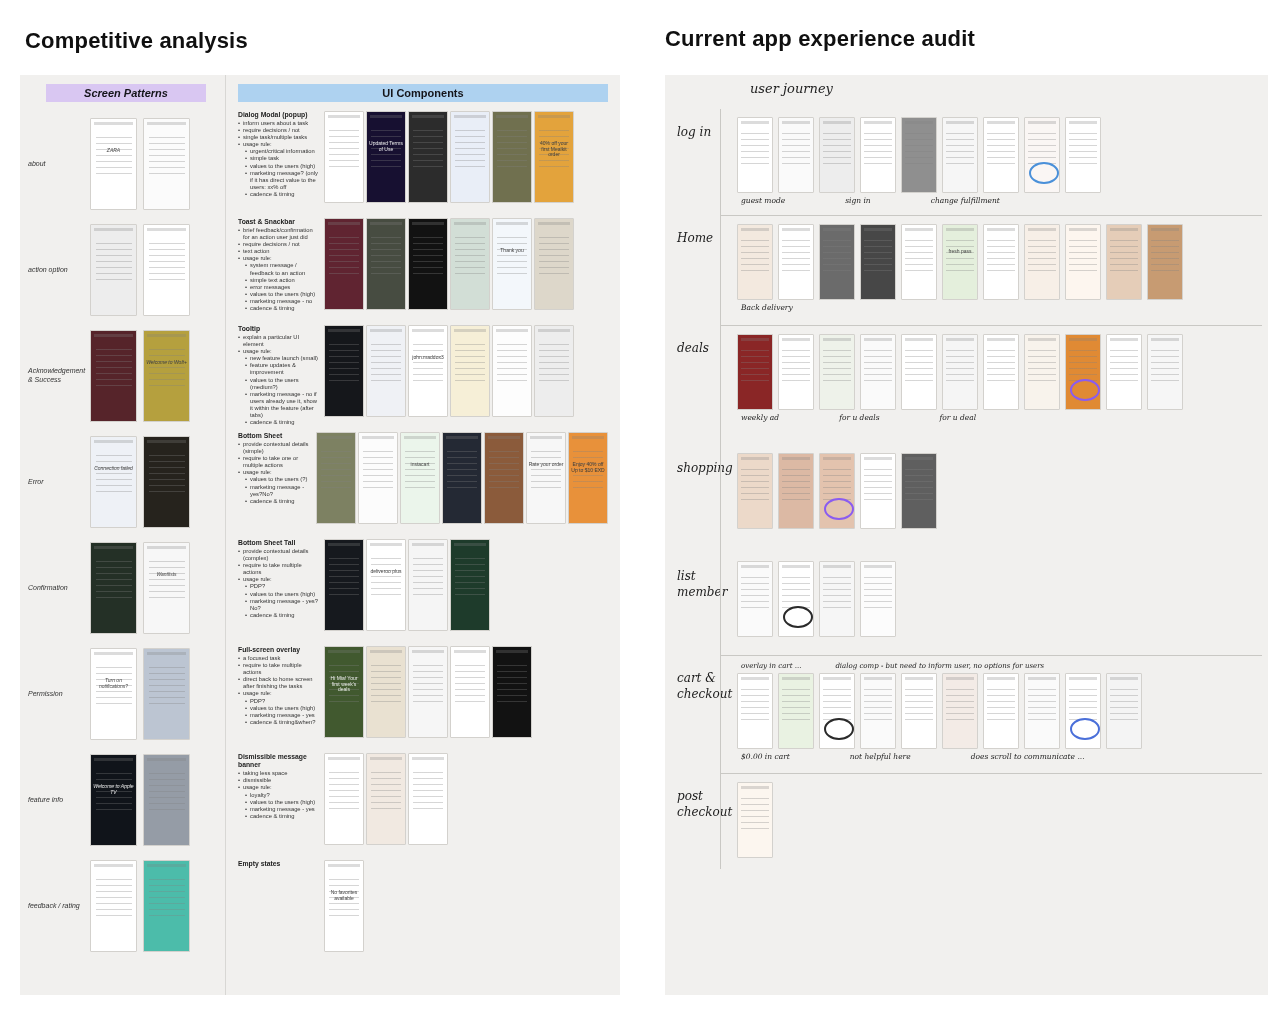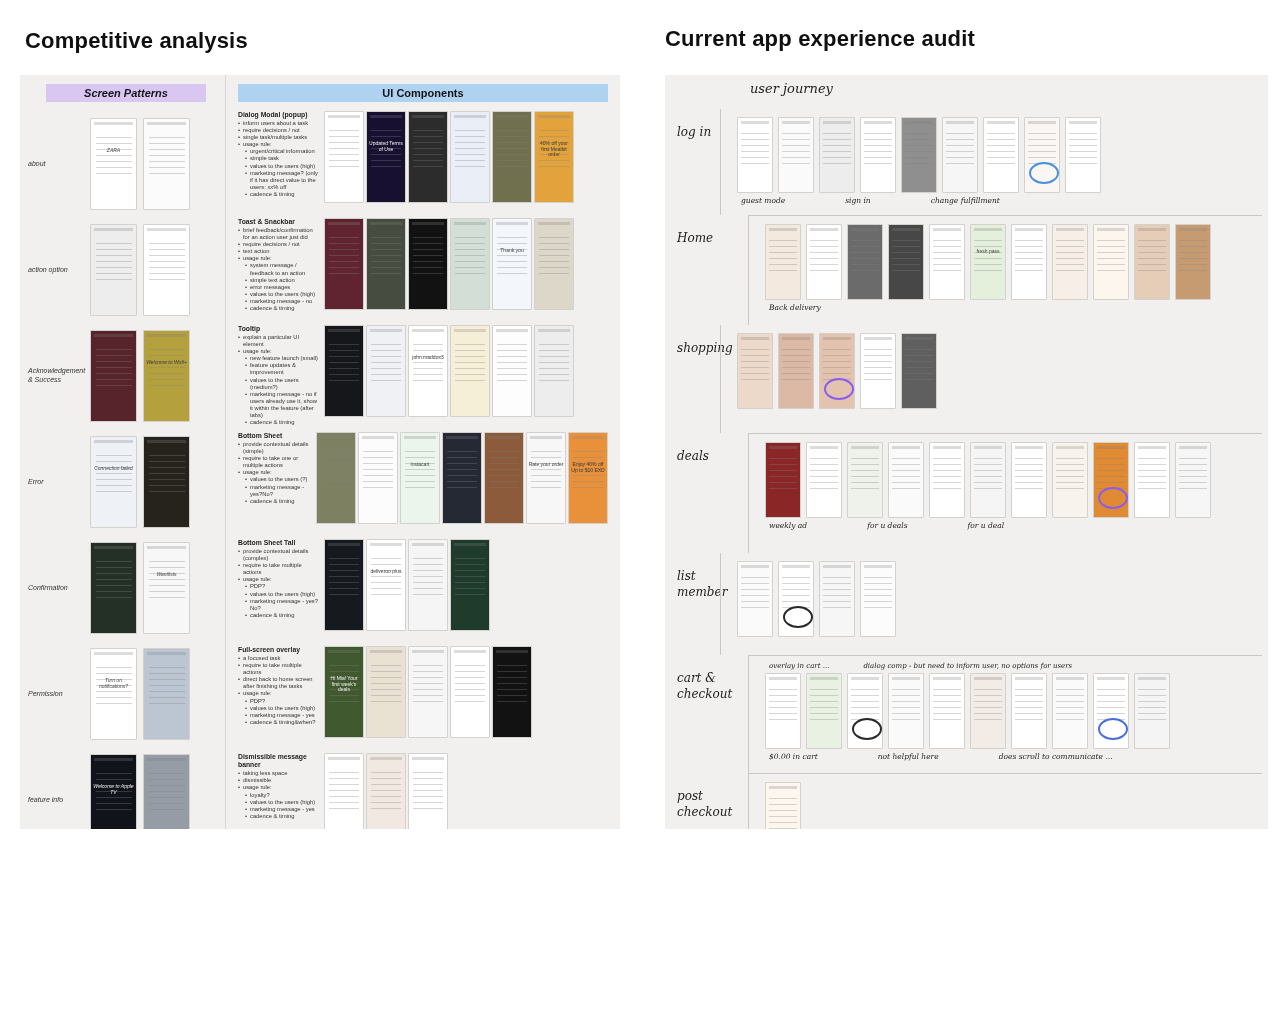--- a/index.html
+++ b/index.html
@@ -1,16 +1,16 @@
 <!DOCTYPE html>
 <html><head>
 <meta charset="utf-8">
 <style>
   html,body{margin:0;padding:0;background:#ffffff;}
-  .canvas{position:relative;width:1284px;height:829px;background:#ffffff;overflow:hidden;
+  .canvas{position:relative;width:1284px;height:1019px;background:#ffffff;overflow:hidden;
           font-family:"Liberation Sans", sans-serif;color:#111;}
   .title{position:absolute;font-size:22px;font-weight:700;letter-spacing:.2px;color:#101010;}
   .title-left{left:25px;top:28px;}
   .title-right{left:665px;top:26px;}
 
   .panel{position:absolute;top:75px;background:#f1f0ee;}
   .panel-left{left:20px;width:600px;height:920px;display:flex;}
   .panel-right{left:665px;width:603px;height:920px;}
 
   .col{box-sizing:border-box;}
@@ -42,21 +42,21 @@
       text-align:center;color:rgba(55,55,55,.95);word-wrap:break-word;}
   .thumb-label.light{color:rgba(255,255,255,.9);}
 
   .journey-label{position:absolute;left:85px;top:6px;font-size:13px;font-style:italic;
       font-family:"DejaVu Serif", serif;color:#222;}
   #audit-rows{position:absolute;top:34px;left:0;right:6px;}
   .a-row{display:flex;box-sizing:border-box;}
   .a-label{width:55px;flex:none;font-size:12px;font-style:italic;font-family:"DejaVu Serif", serif;
       color:#1d1d1d;padding:16px 4px 0 12px;box-sizing:border-box;line-height:1.3;}
   .a-content{flex:1;border-left:1px solid #c9c8c4;padding:8px 0 2px 16px;position:relative;box-sizing:border-box;}
-  .a-content.line-top{border-top:1px solid #c9c8c4;margin-left:28px;}
+  .a-content.line-top{border-top:1px solid #c9c8c4;}
   .a-thumbs{display:flex;gap:5px;align-items:flex-start;}
   .a-thumbs .thumb{width:36px;height:76px;}
   .a-captions{display:flex;gap:60px;margin-top:3px;padding-left:4px;font-size:7.5px;font-style:italic;
       font-family:"DejaVu Serif", serif;color:#222;}
   .a-notes{display:flex;gap:34px;margin:-2px 0 3px 4px;font-size:7px;font-style:italic;
       font-family:"DejaVu Serif", serif;color:#222;}
   .circle-annot{position:absolute;z-index:3;width:26px;height:18px;border:2px solid #333;
       border-radius:50%;bottom:8px;left:4px;background:transparent;}
 </style>
 </head>
@@ -520,59 +520,59 @@
               <div class="thumb" style="background: rgb(247, 239, 231);"></div>
               <div class="thumb" style="background: rgb(253, 246, 239);"></div>
               <div class="thumb" style="background: rgb(229, 205, 184);"></div>
               <div class="thumb" style="background: rgb(199, 155, 114);"></div>
             </div>
             <div class="a-captions">
               <span>Back delivery</span>
             </div>
           </div>
         </div>
+        <div class="a-row" style="height: 120px;">
+          <div class="a-label">deals</div>
+          <div class="a-content line-top">
+            <div class="a-thumbs">
+              <div class="thumb" style="background: rgb(138, 38, 38);"></div>
+              <div class="thumb" style="background: rgb(255, 255, 255);"></div>
+              <div class="thumb" style="background: rgb(238, 242, 234);"></div>
+              <div class="thumb" style="background: rgb(250, 250, 250);"></div>
+              <div class="thumb" style="background: rgb(255, 255, 255);"></div>
+              <div class="thumb" style="background: rgb(245, 245, 245);"></div>
+              <div class="thumb" style="background: rgb(255, 255, 255);"></div>
+              <div class="thumb" style="background: rgb(248, 243, 236);"></div>
+              <div class="thumb" style="background: rgb(224, 138, 52);">
+                <div class="circle-annot" style="border-color: rgb(138, 92, 240);"></div>
+              </div>
+              <div class="thumb" style="background: rgb(255, 255, 255);"></div>
+              <div class="thumb" style="background: rgb(246, 246, 246);"></div>
+            </div>
+            <div class="a-captions">
+              <span>weekly ad</span>
+              <span>for u deals</span>
+              <span>for u deal</span>
+            </div>
+          </div>
+        </div>
         <div class="a-row" style="height: 108px;">
           <div class="a-label">shopping</div>
           <div class="a-content">
             <div class="a-thumbs">
               <div class="thumb" style="background: rgb(236, 217, 201);"></div>
               <div class="thumb" style="background: rgb(220, 185, 164);"></div>
               <div class="thumb" style="background: rgb(227, 195, 174);">
                 <div class="circle-annot" style="border-color: rgb(138, 92, 240);"></div>
               </div>
               <div class="thumb" style="background: rgb(255, 255, 255);"></div>
               <div class="thumb" style="background: rgb(95, 95, 95);"></div>
             </div>
           </div>
         </div>
-        <div class="a-row" style="height: 120px;">
-          <div class="a-label">deals</div>
-          <div class="a-content line-top">
-            <div class="a-thumbs">
-              <div class="thumb" style="background: rgb(138, 38, 38);"></div>
-              <div class="thumb" style="background: rgb(255, 255, 255);"></div>
-              <div class="thumb" style="background: rgb(238, 242, 234);"></div>
-              <div class="thumb" style="background: rgb(250, 250, 250);"></div>
-              <div class="thumb" style="background: rgb(255, 255, 255);"></div>
-              <div class="thumb" style="background: rgb(245, 245, 245);"></div>
-              <div class="thumb" style="background: rgb(255, 255, 255);"></div>
-              <div class="thumb" style="background: rgb(248, 243, 236);"></div>
-              <div class="thumb" style="background: rgb(224, 138, 52);">
-                <div class="circle-annot" style="border-color: rgb(138, 92, 240);"></div>
-              </div>
-              <div class="thumb" style="background: rgb(255, 255, 255);"></div>
-              <div class="thumb" style="background: rgb(246, 246, 246);"></div>
-            </div>
-            <div class="a-captions">
-              <span>weekly ad</span>
-              <span>for u deals</span>
-              <span>for u deal</span>
-            </div>
-          </div>
-        </div>
         <div class="a-row" style="height: 102px; justify-content: center;">
           <div class="a-label">list member</div>
           <div class="a-content">
             <div class="a-thumbs">
               <div class="thumb" style="background: rgb(250, 250, 250);"></div>
               <div class="thumb" style="background: rgb(255, 255, 255);">
                 <div class="circle-annot" style="border-color: rgb(42, 42, 42);"></div>
               </div>
               <div class="thumb" style="background: rgb(246, 246, 246);"></div>
               <div class="thumb" style="background: rgb(252, 252, 252);"></div>

